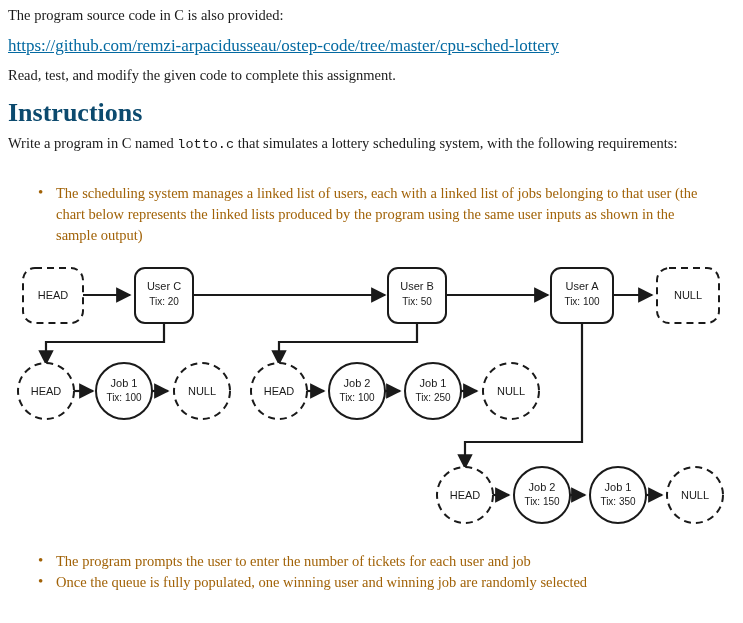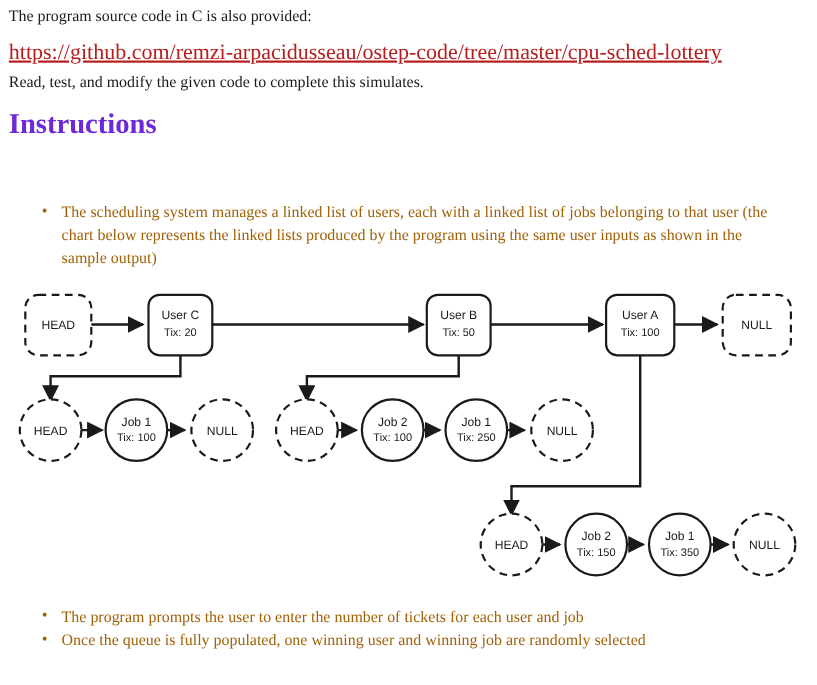--- a/index.html
+++ b/index.html
@@ -35,40 +35,40 @@
     top: 5px;
     width: 720px;
   }
   .p-link {
     position: absolute;
     left: 8px;
     top: 34px;
     width: 720px;
   }
   a.doclink {
-    color: #b91c1c;
+    color: #0369a1;
     text-decoration: underline;
     font-family: "Liberation Serif", "DejaVu Serif", serif;
-    font-size: 20px;
+    font-size: 17px;
   }
   .p-read {
     position: absolute;
     left: 8px;
     top: 65px;
     width: 720px;
   }
   .heading {
     position: absolute;
     left: 8px;
     top: 98px;
     font-family: "Liberation Serif", "DejaVu Serif", serif;
     font-size: 26px;
     font-weight: bold;
     letter-spacing: 0px;
-    color: #6d28d9;
+    color: #0c4a6e;
     margin: 0;
   }
   .p-write {
     position: absolute;
     left: 8px;
     top: 133px;
     width: 680px;
   }
   code.mono {
     font-family: "Liberation Mono", "DejaVu Sans Mono", monospace;
@@ -153,24 +153,25 @@
 </style>
 </head>
 <body>
 
 <div class="page">
 
   <p class="para p-intro">The program source code in C is also provided:</p>
 
   <p class="para p-link"><a class="doclink" href="#">https://github.com/remzi-arpacidusseau/ostep-code/tree/master/cpu-sched-lottery</a></p>
 
-  <p class="para p-read">Read, test, and modify the given code to complete this simulates.</p>
+  <p class="para p-read">Read, test, and modify the given code to complete this assignment.</p>
 
   <h1 class="heading">Instructions</h1>
 
+  <p class="para p-write"><span>Write a program in C named </span><code class="mono">lotto.c</code><span> that simulates a lottery scheduling system, with the following requirements:</span></p>
 
   <ul class="bullets bullets-top">
     <li>The scheduling system manages a linked list of users, each with a linked list of jobs belonging to that user (the chart below represents the linked lists produced by the program using the same user inputs as shown in the sample output)</li>
   </ul>
 
   <div class="diagram">
     <svg width="743" height="290" viewBox="0 0 743 290" xmlns="http://www.w3.org/2000/svg">
       <defs>
         <marker id="arrow" viewBox="0 0 10 10" refX="9" refY="5" markerWidth="7" markerHeight="7" orient="auto-start-reverse">
           <path d="M 0 0 L 10 5 L 0 10 z" fill="#1a1a1a"></path>

